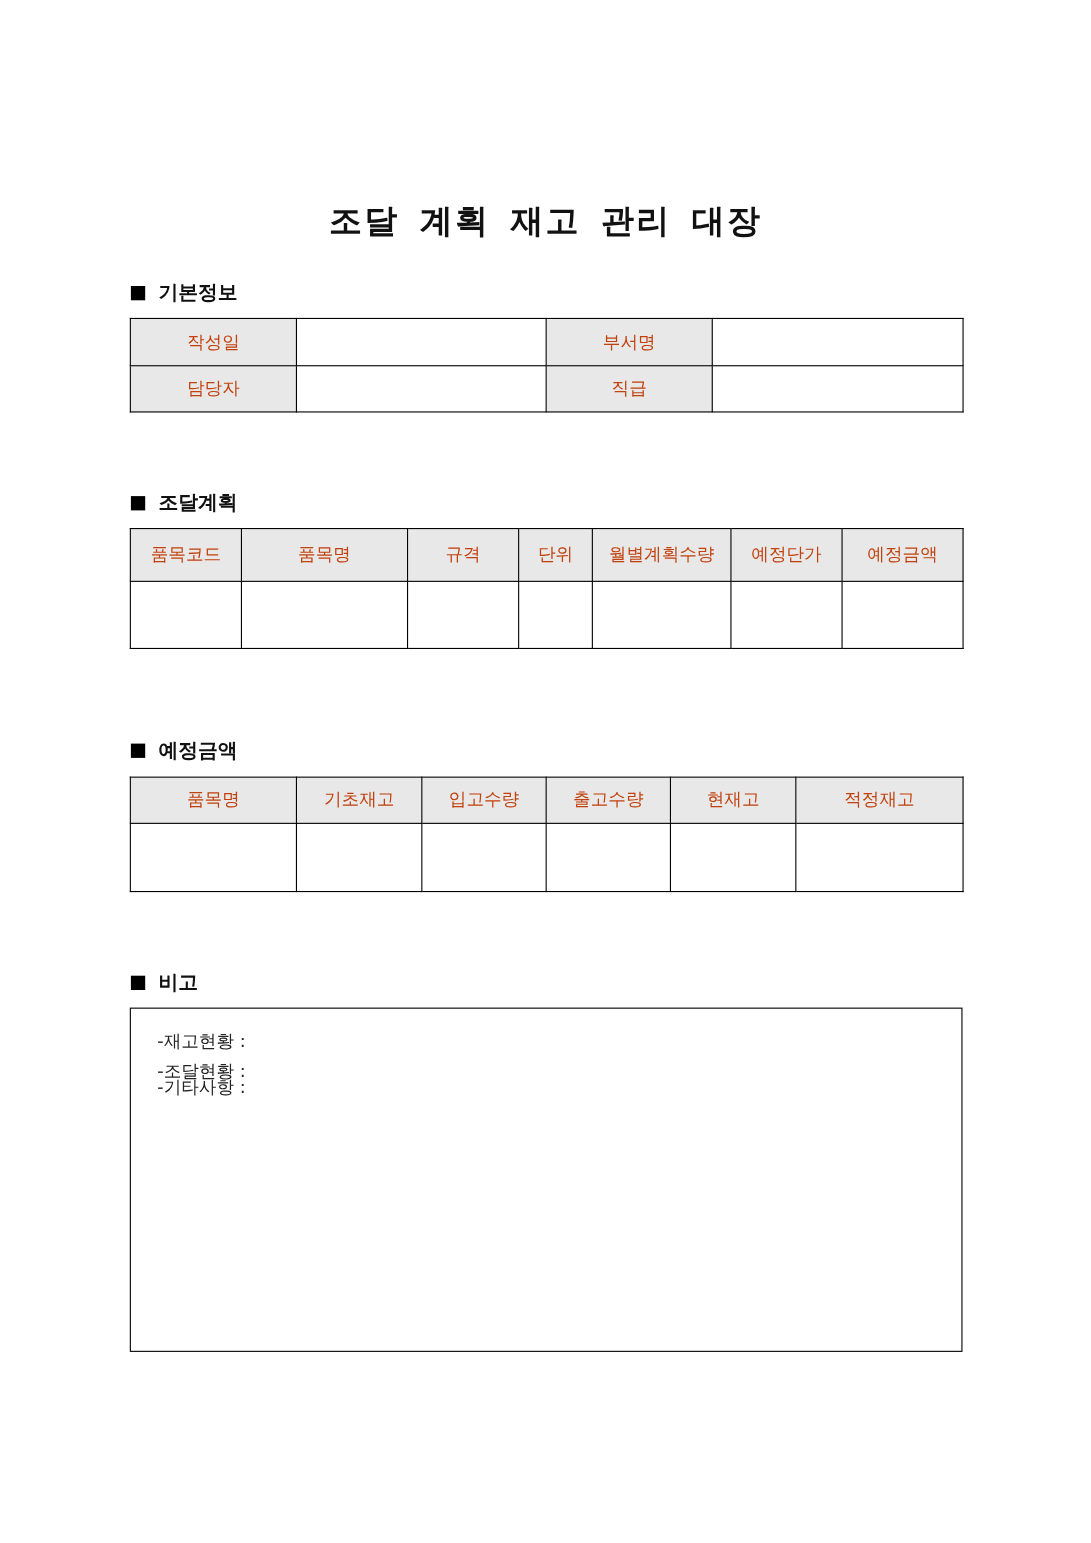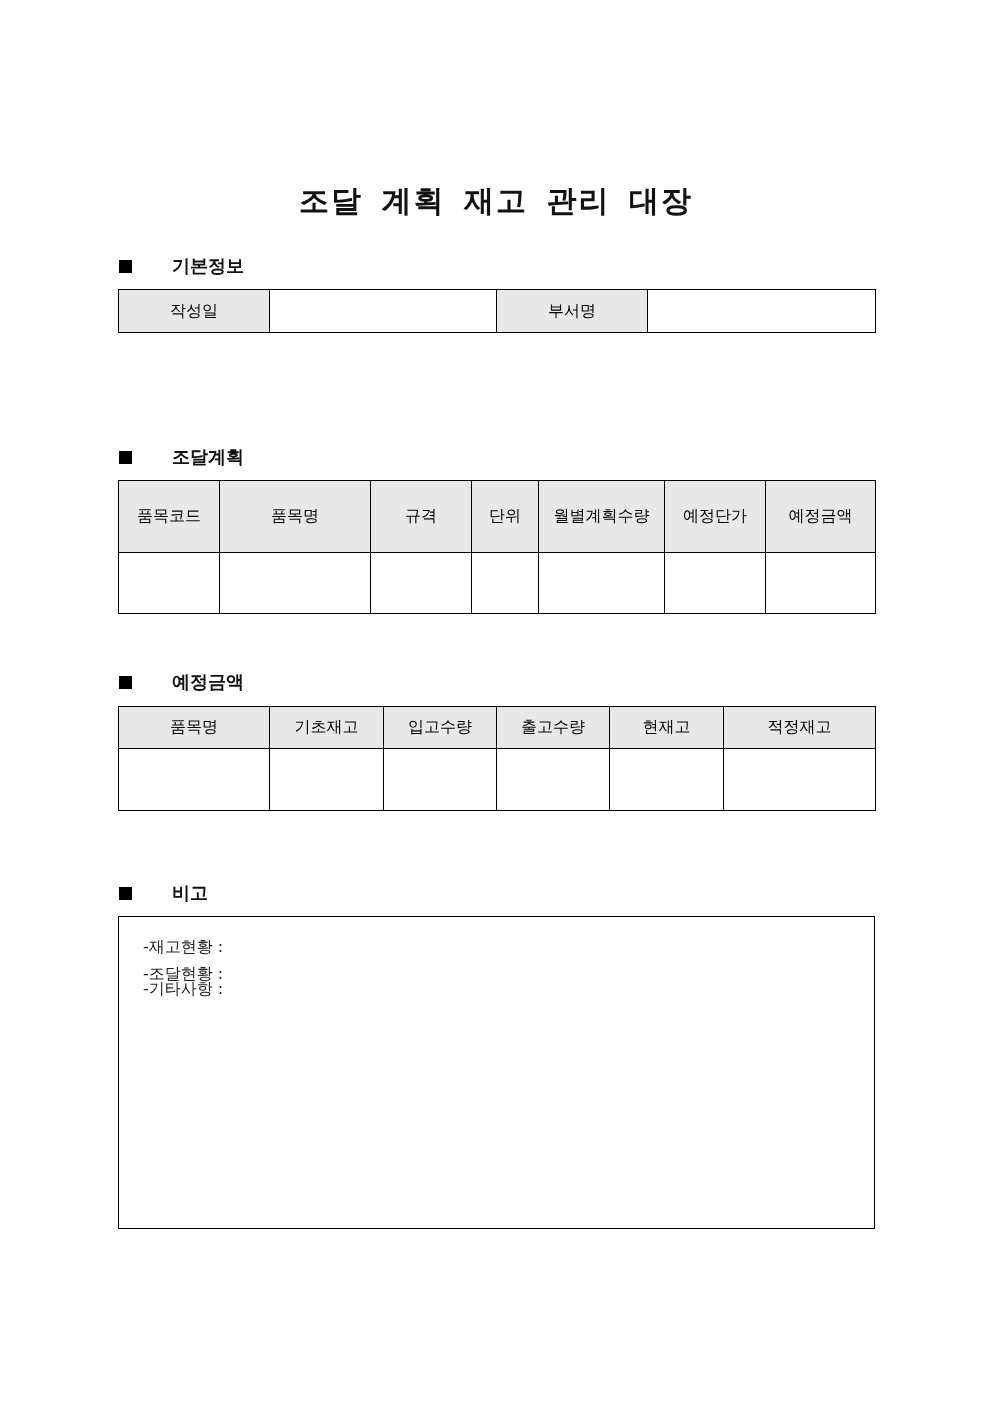--- a/index.html
+++ b/index.html
@@ -1,21 +1,21 @@
 <!DOCTYPE html>
 <html><head>
 <meta charset="utf-8">
 <style>
   html, body { margin:0; padding:0; background:#fff; }
   body { width:992px; height:1403px; position:relative; font-family:"DejaVu Sans", sans-serif; color:#111; }
   .title { position:absolute; top:136px; left:0; width:992px; text-align:center; font-size:30px; font-weight:bold; letter-spacing:2px; word-spacing:6px;margin-top:45px; }
-  .section-head { position:absolute; left:119px; font-size:18px; font-weight:bold; display:flex; align-items:center;gap:28px; }
+  .section-head { position:absolute; left:119px; font-size:18px; font-weight:bold; display:flex; align-items:center; }
   .section-head .sq { display:inline-block; width:13px; height:13px; background:#000; margin-right:12px; }
   table { position:absolute; left:118px; width:757px; border-collapse:collapse; table-layout:fixed; }
-  td, th { border:1.5px solid #000; font-size:16px; font-weight:normal; text-align:center; padding:0; color:#000000; }
+  td, th { border:1.5px solid #000; font-size:16px; font-weight:normal; text-align:center; padding:0; color:#c2410c; }
   .hd { background:#e8e8e8; }
   .remark-box { position:absolute; left:118px; top:916px; width:755px; height:311px; border:1.5px solid #000; }
   .remark-line { position:absolute; left:24px; font-size:16px; color:#222;text-align:right; }
 </style>
 </head>
 <body>
 
 <div class="title">조달 계획 재고 관리 대장</div>
 
 <div class="section-head" style="top:254px;">
@@ -29,39 +29,45 @@
       <col style="width:151px">
       <col style="width:228px">
     </colgroup>
   <tbody>
       <tr style="height:43px;">
     <td class="hd">작성일</td>
     <td></td>
     <td class="hd">부서명</td>
     <td></td>
   </tr>
+  <tr style="height:42px;">
+    <td class="hd">담당자</td>
+    <td></td>
+    <td class="hd">직급</td>
+    <td></td>
+  </tr>
 </tbody>
   </table>
 
 <div class="section-head" style="top:445px;">
   <span class="sq"></span>
   <span>조달계획</span>
 </div>
 <table style="top:480px;">
   <colgroup>
     <col style="width:101px">
       <col style="width:151px">
       <col style="width:101px">
       <col style="width:67px">
     <col style="width:126px">
       <col style="width:101px">
       <col style="width:110px">
   </colgroup>
   <tbody>
-      <tr style="height:72px;">
+      <tr style="height:48px;">
     <th class="hd">품목코드</th>
     <th class="hd">품목명</th>
     <th class="hd">규격</th>
     <th class="hd">단위</th>
     <th class="hd">월별계획수량</th>
     <th class="hd">예정단가</th>
     <th class="hd">예정금액</th>
   </tr>
   <tr style="height:61px;">
     <td></td>

